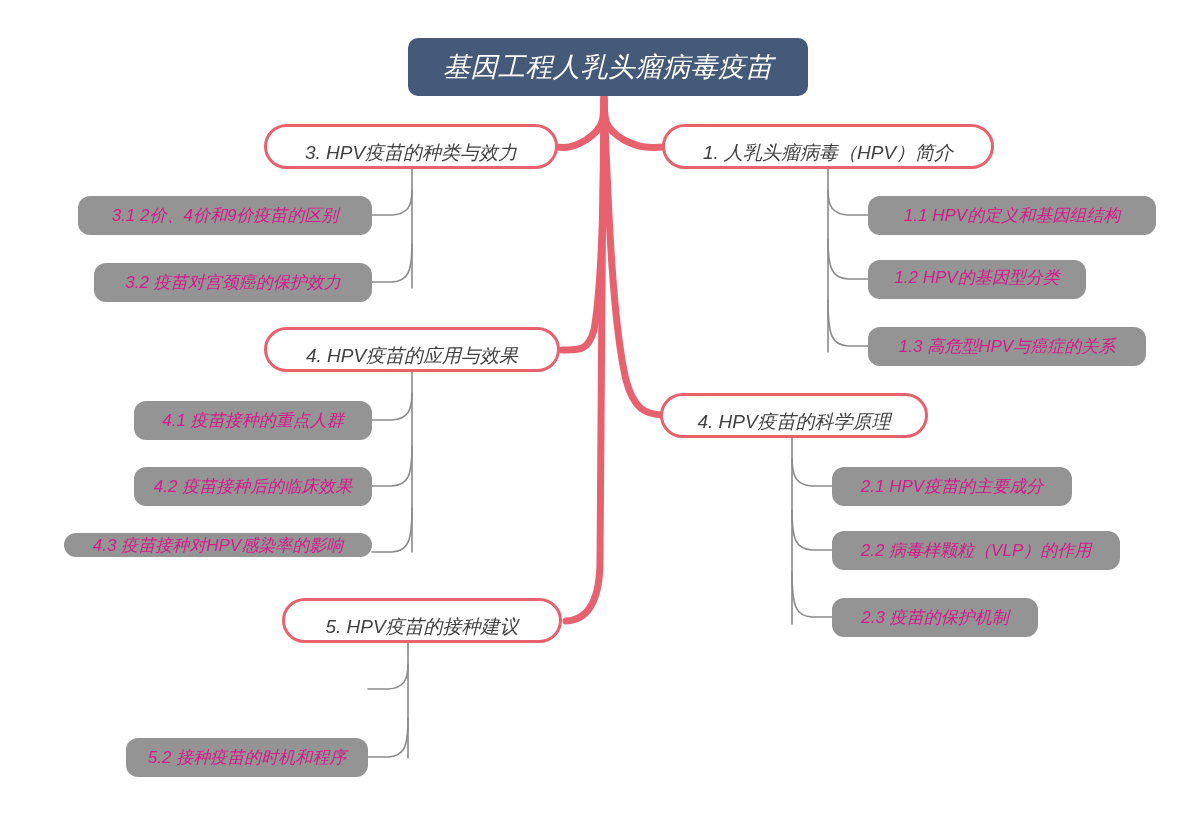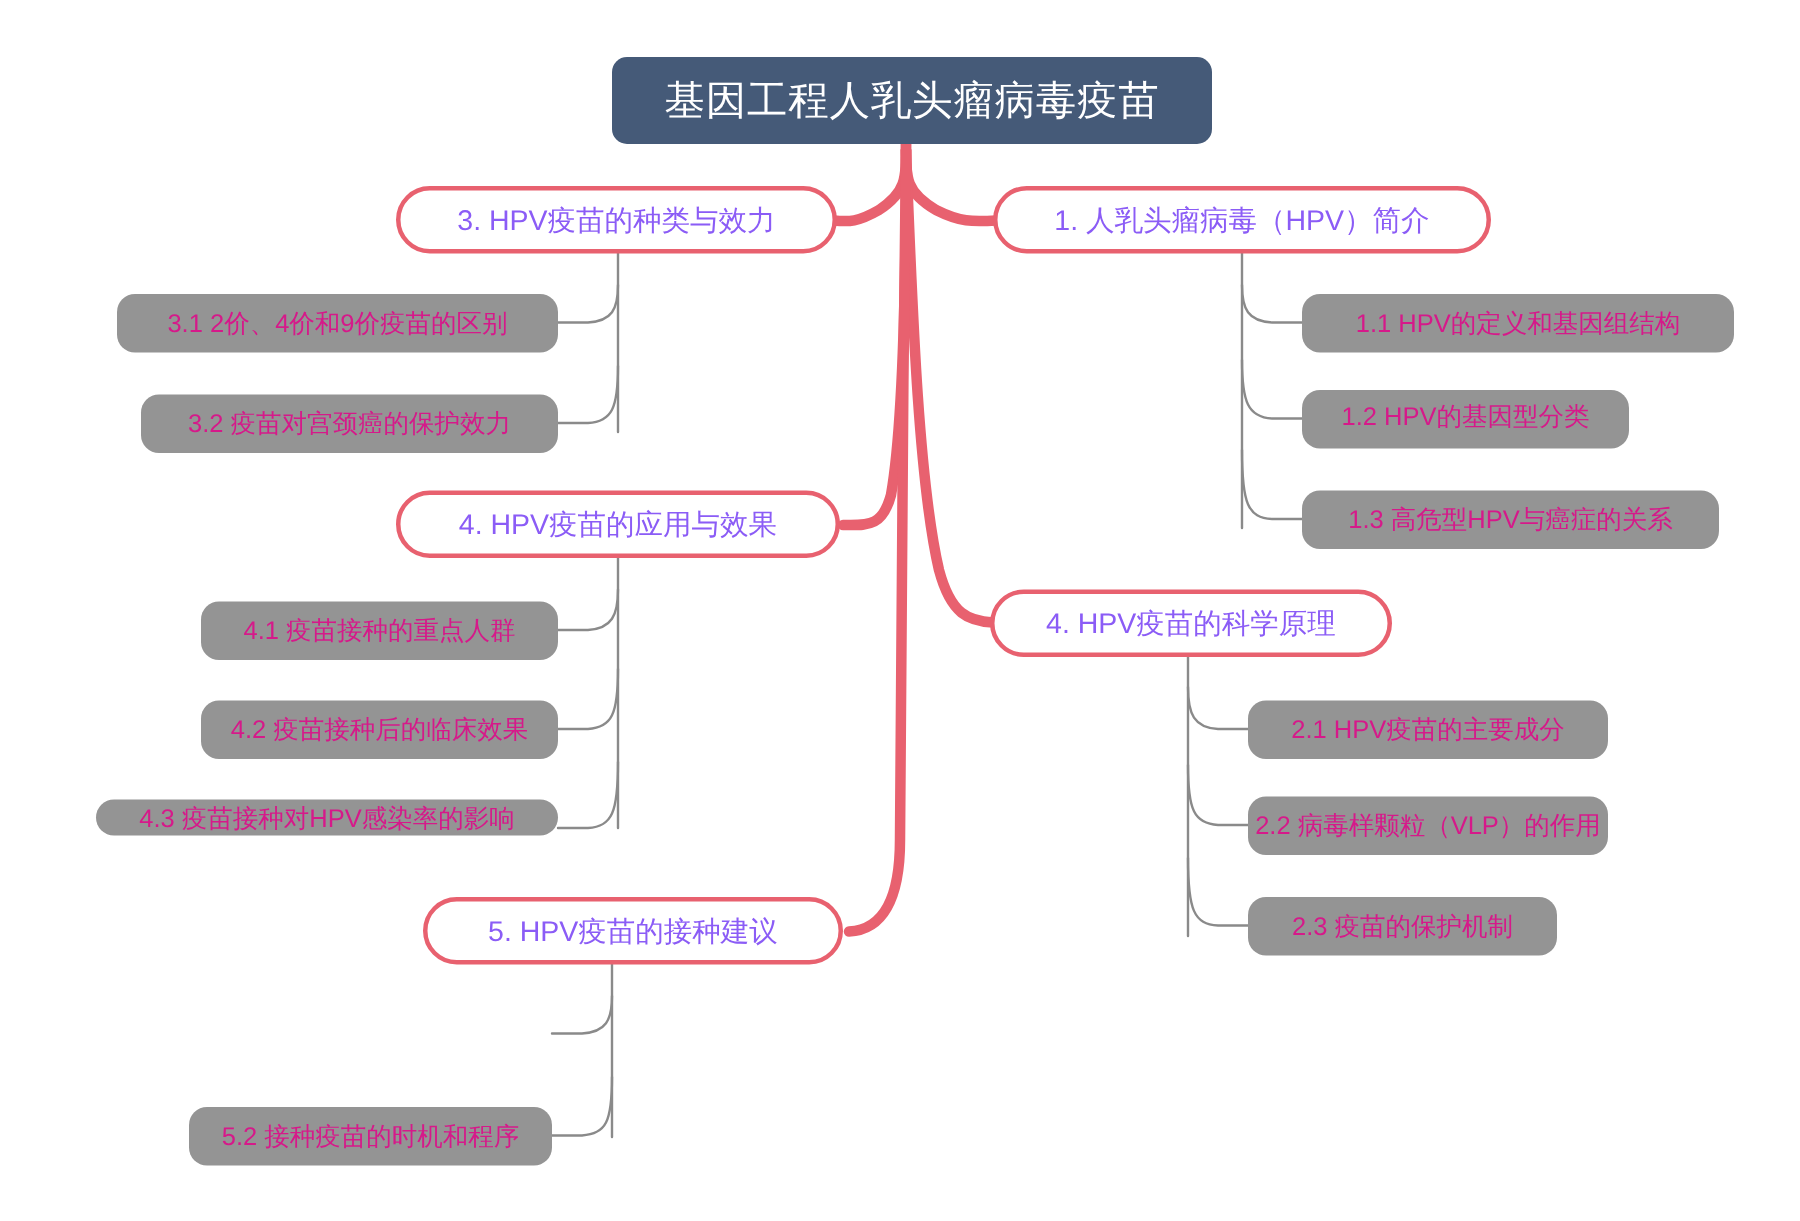--- a/index.html
+++ b/index.html
@@ -24,38 +24,40 @@
     width: 1200px;
     height: 814px;
   }
   .node {
     position: absolute;
     display: flex;
     align-items: center;
     justify-content: center;
     box-sizing: border-box;
     white-space: nowrap;
+    font-style: italic;
   }
   
   .node.root {
     background: #455a78;
     color: #ffffff;
     border-radius: 10px;
     font-size: 27px;
     letter-spacing: 0.5px;
     padding: 0 26px;
   }
   
   .node.lvl1 {
     background: #ffffff;
-    color: #8b5cf6;
+    color: #404040;
     border: 3px solid #e8616f;
     border-radius: 24px;
     font-size: 19px;
     padding: 0 22px;
+    align-items: flex-end;
   }
   
   .node.lvl2 {
     background: #949494;
     color: #d6198a;
     border-radius: 12px;
     font-size: 17px;
     padding: 10px 18px;
   }
 </style>
@@ -121,21 +123,21 @@
   <div class="node lvl2" style="left:868px; top:327px; width:278px; height:39px;">
     <span>1.3 高危型HPV与癌症的关系</span>
   </div>
 
   <div class="node lvl1" style="left:660px; top:393px; width:268px; height:45px;">
     <span>4. HPV疫苗的科学原理</span>
   </div>
   <div class="node lvl2" style="left:832px; top:467px; width:240px; height:39px;">
     <span>2.1 HPV疫苗的主要成分</span>
   </div>
-  <div class="node lvl2" style="left:832px; top:531px; width:240px; height:39px;">
+  <div class="node lvl2" style="left:832px; top:531px; width:288px; height:39px;">
     <span>2.2 病毒样颗粒（VLP）的作用</span>
   </div>
   <div class="node lvl2" style="left:832px; top:598px; width:206px; height:39px;">
     <span>2.3 疫苗的保护机制</span>
   </div>
 
   <div class="node lvl1" style="left:264px; top:124px; width:294px; height:45px;">
     <span>3. HPV疫苗的种类与效力</span>
   </div>
   <div class="node lvl2" style="left:78px; top:196px; width:294px; height:39px;">

